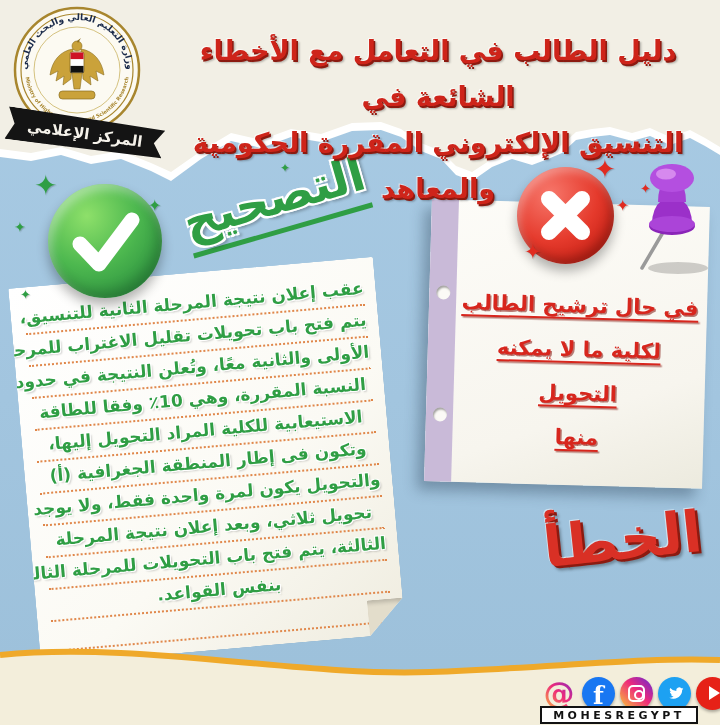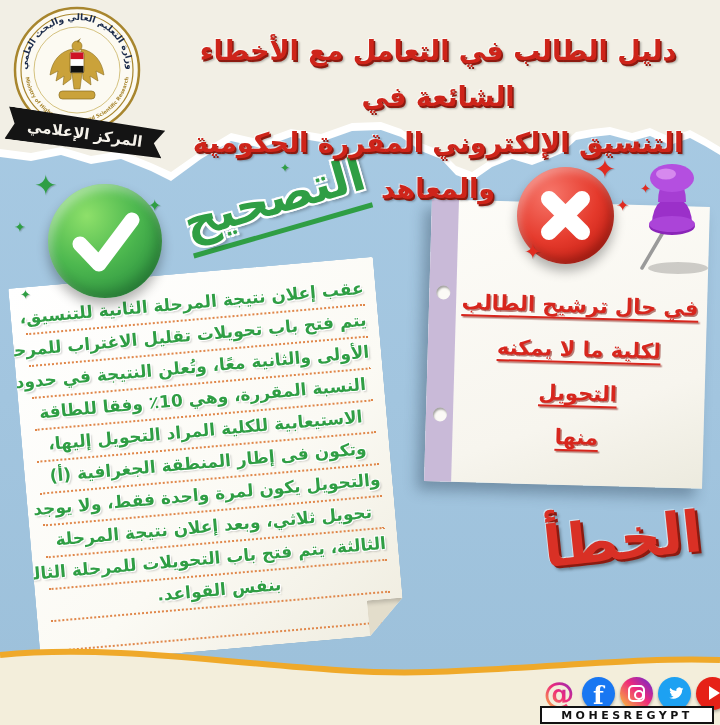--- a/index.html
+++ b/index.html
@@ -136,21 +136,21 @@
   .fb { background:#1877f2; }
   .fb::before { content:"f"; font-family:"DejaVu Serif", serif; color:#fff; font-weight:bold; font-size:25px; line-height:1; margin-top:4px; }
   .ig { background:linear-gradient(45deg,#f9ce34 0%,#ee2a7b 55%,#6228d7 100%); }
   .ig .cam { width:17px; height:17px; border:2px solid #fff; border-radius:5px; position:relative; }
   .ig .cam::after { content:""; position:absolute; left:3.5px; top:3.5px; width:6px; height:6px; border:2px solid #fff; border-radius:50%; }
   .tw { background:#1da1f2; }
   .yt { background:#e62117; }
   .yt .play { width:0; height:0; border-left:11px solid #fff; border-top:7px solid transparent; border-bottom:7px solid transparent; margin-left:3px; }
 
   .handle-box {
-    position:absolute; left:540px; top:706px; width:174px; height:18px;
+    position:absolute; left:540px; top:706px; width:158px; height:18px;
     background:#fff; border:2px solid #121212; display:flex; align-items:center; justify-content:center;
   }
   .handle-box span { font-size:11px; font-weight:bold; letter-spacing:3.5px; color:#121212; }
 </style>
 </head>
 <body>
 
 <div class="canvas">
 
   <div class="note-left">

